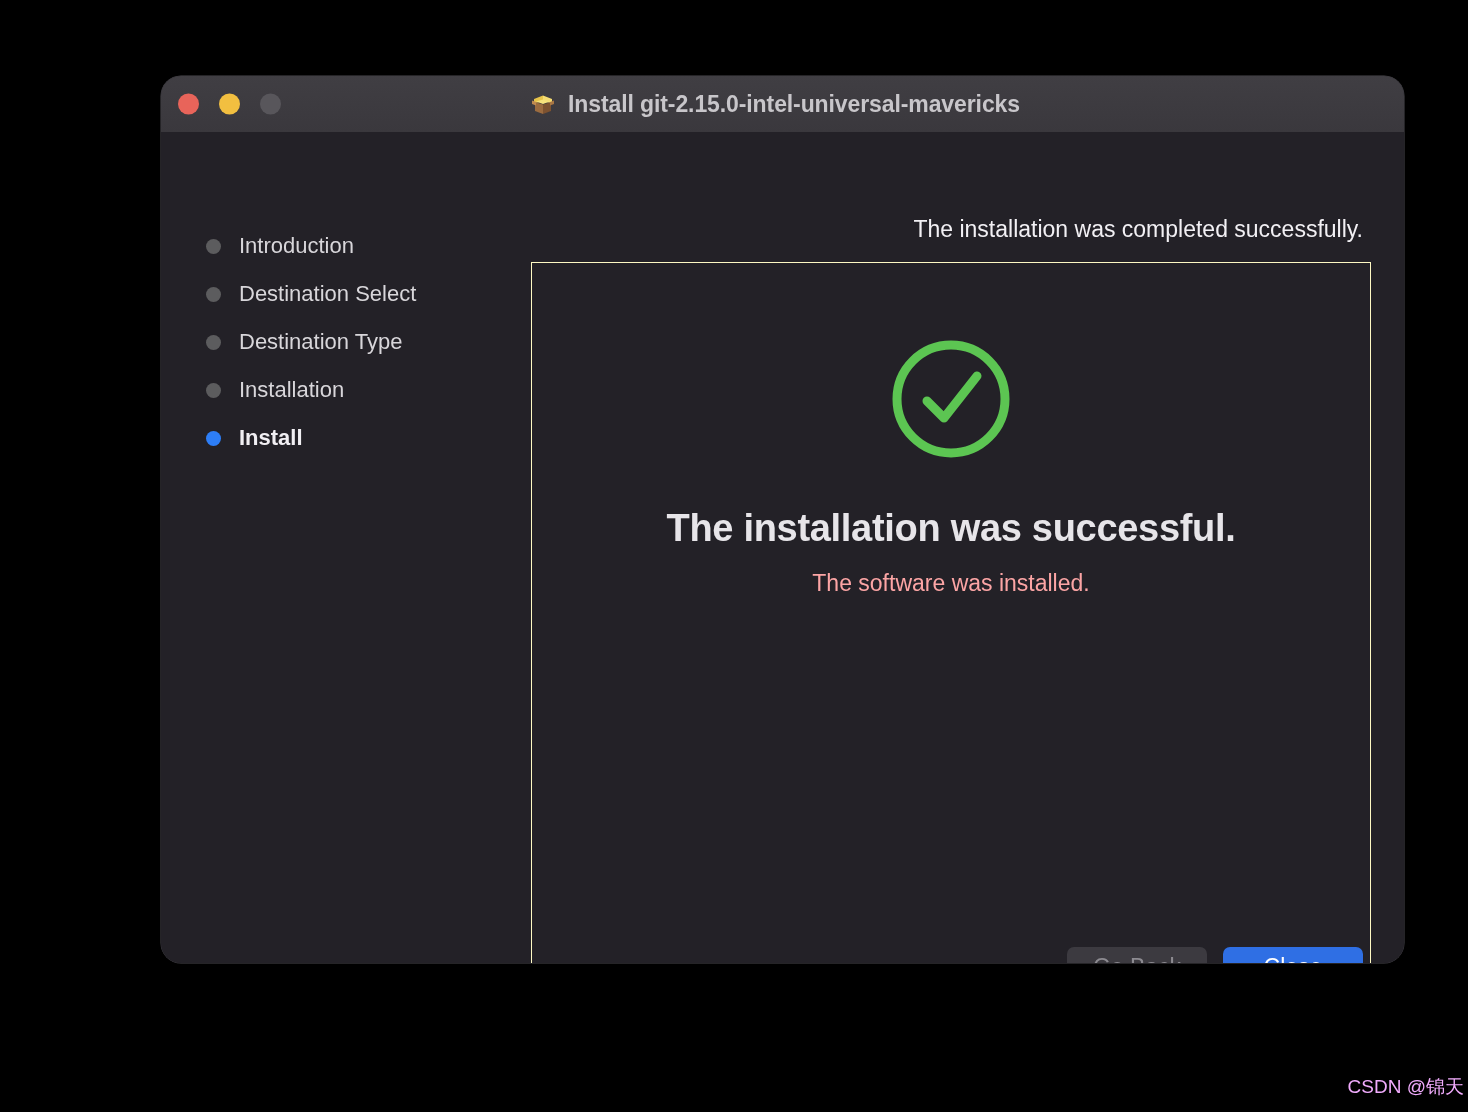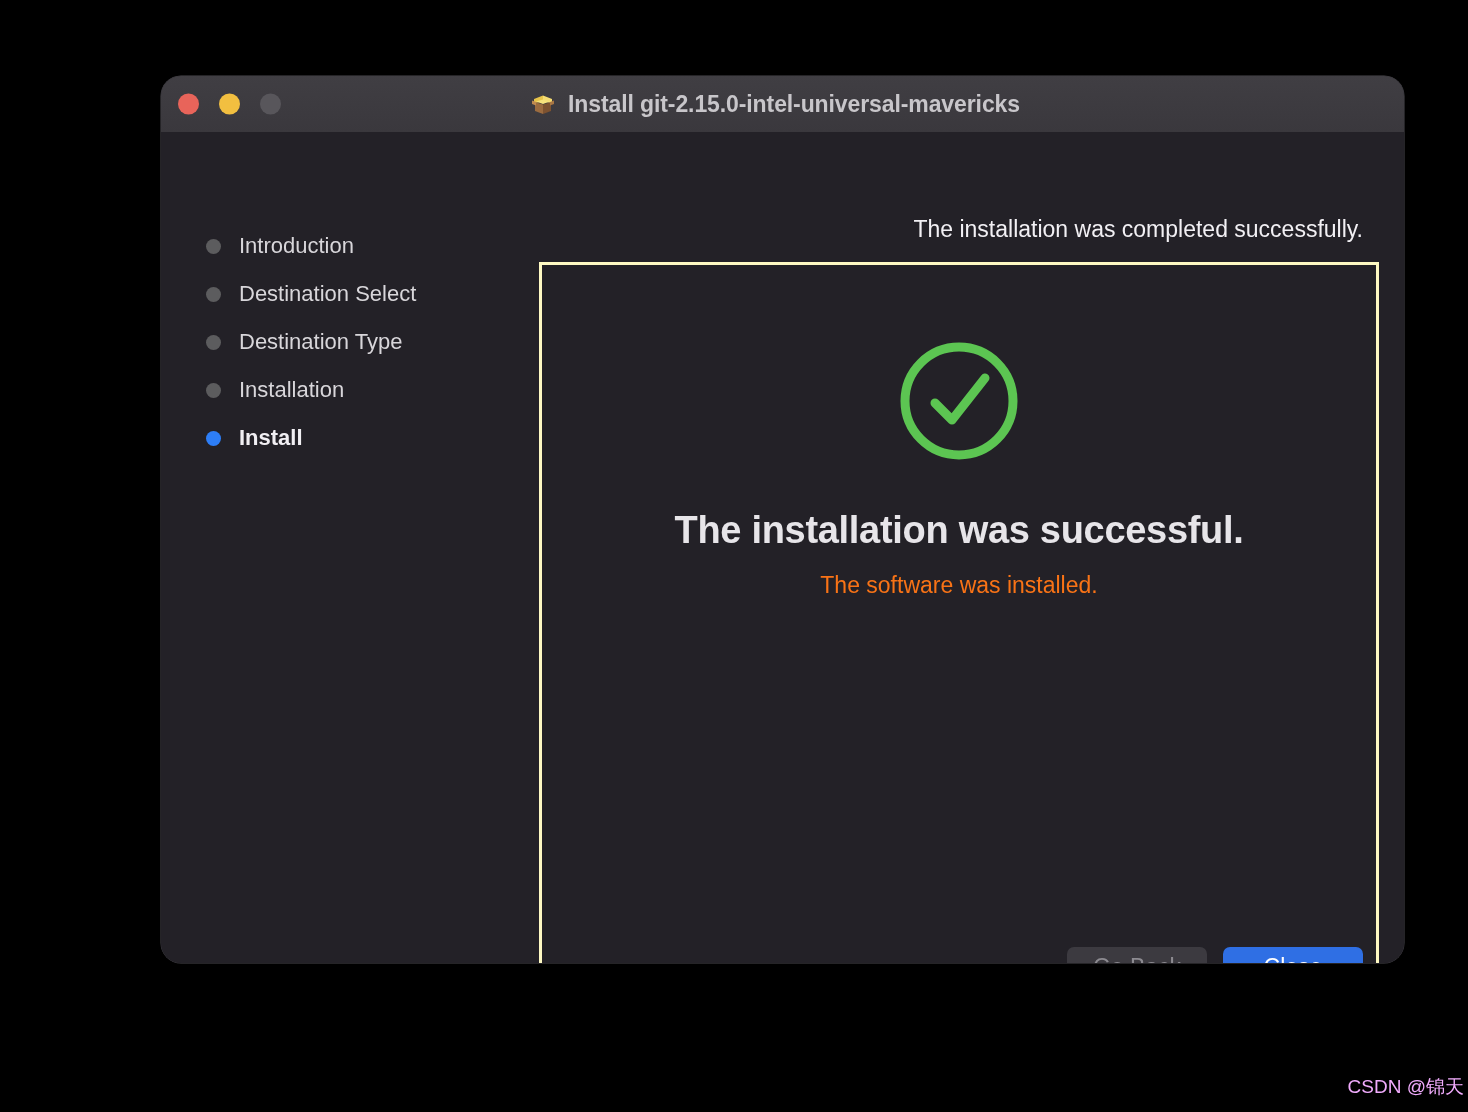--- a/index.html
+++ b/index.html
@@ -142,25 +142,25 @@
     left: 0;
     top: 84px;
     width: 840px;
     text-align: right;
     font-size: 23px;
     color: #f2f0f4;
     white-space: nowrap;
   }
   .panel {
     position: absolute;
-    left: 16px;
+    left: 8px;
     top: 130px;
     width: 840px;
     height: 784px;
-    border: 3px solid #fef9c3;
+    border: 1px solid #fef9c3;
     background: #232127;
     box-sizing: border-box;
   }
   .panel-inner {
     position: absolute;
     left: 0;
     right: 0;
     top: 74px;
     display: flex;
     flex-direction: column;
@@ -171,21 +171,21 @@
     margin-top: 46px;
     font-size: 38px;
     font-weight: bold;
     color: #e7e5e9;
     letter-spacing: -0.3px;
     white-space: nowrap;
   }
   .success-sub {
     margin-top: 20px;
     font-size: 23px;
-    color: #f97316;
+    color: #fca5a5;
     white-space: nowrap;
   }
 
   
   .button-row {
     position: absolute;
     left: 0;
     width: 840px;
     top: 815px;
     display: flex;

